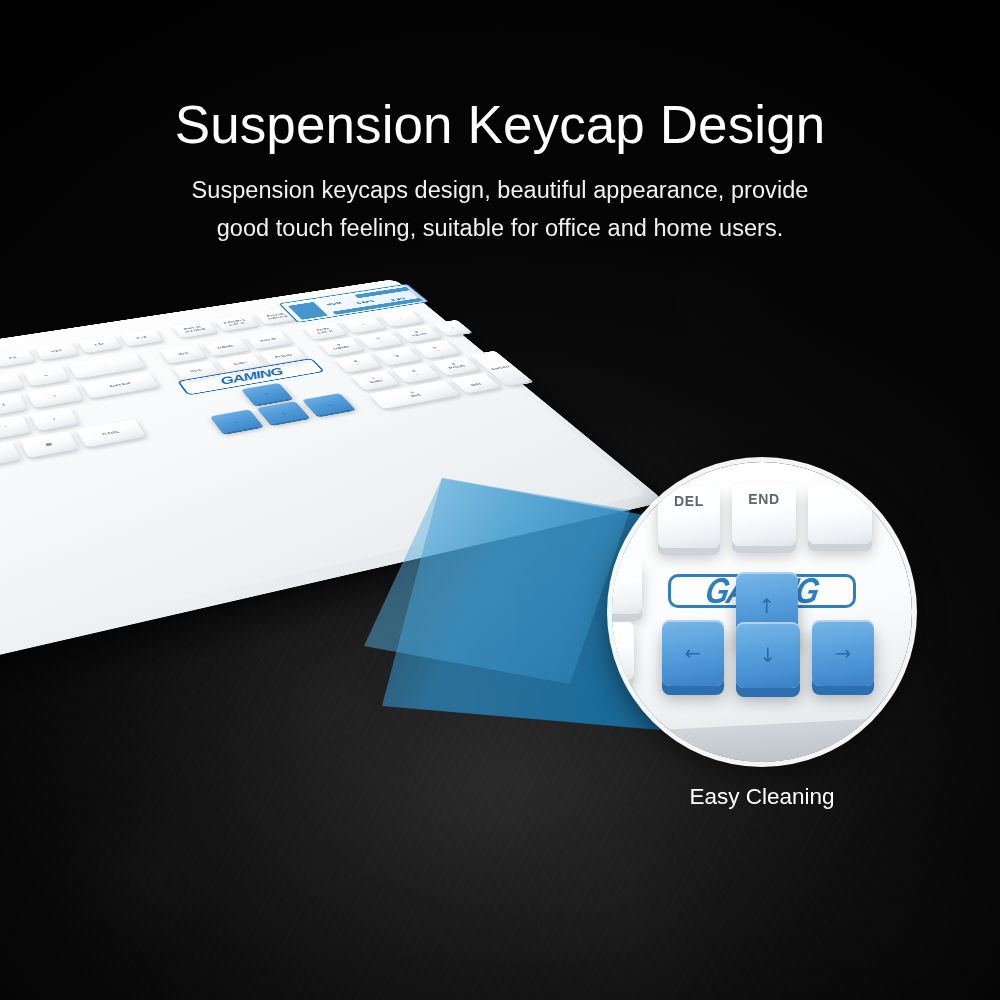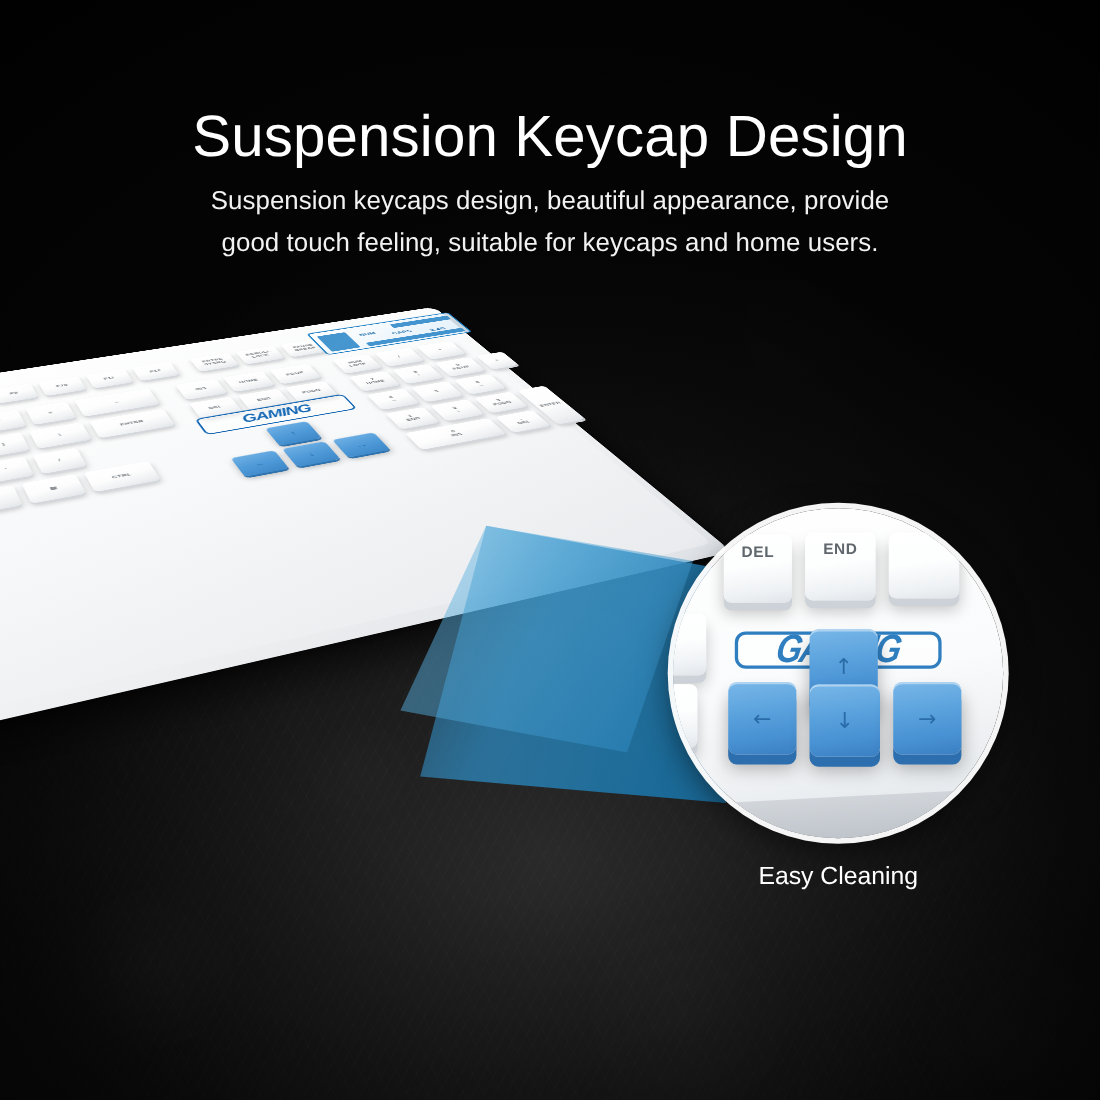--- a/index.html
+++ b/index.html
@@ -33,21 +33,21 @@
       radial-gradient(circle 80px  at 8% 56%, rgba(255,255,255,.020), transparent 70%),
       radial-gradient(circle 100px at 72% 30%, rgba(255,255,255,.014), transparent 72%);
   }
   .bg-vig { position:absolute; inset:0;
     background: radial-gradient(ellipse 78% 72% at 50% 60%, transparent 30%, rgba(0,0,0,.55) 88%, rgba(0,0,0,.8) 100%); }
 
   
   .head-wrap { position:absolute; top:96px; left:0; width:1000px; text-align:center; z-index:40; }
   .headline { font-size:53px; font-weight:400; color:#ffffff; letter-spacing:.1px;
               line-height:1.08; font-family:"Liberation Sans", sans-serif; }
-  .sub { margin-top:10px; font-size:23.5px; color:#f2f2f2; font-weight:400;
+  .sub { margin-top:18px; font-size:23.5px; color:#f2f2f2; font-weight:400;
          line-height:1.62; letter-spacing:.05px; }
 
   
   #kb-scene { position:absolute; left:-215px; top:170px; width:840px; height:640px;
               z-index:10; perspective:1250px; }
   #kb-plate { position:absolute; left:0; top:0; width:780px; height:530px;
               transform-style:preserve-3d;
               transform: rotateX(56deg) rotateZ(-21deg) rotateY(1deg) scale(1.0);
               transform-origin: 50% 50%; }
 
@@ -128,21 +128,21 @@
 
   <div class="bg-base"></div>
   <div class="bg-scratch"></div>
   <div class="bg-mottle"></div>
   <div class="bg-vig"></div>
 
   <div class="head-wrap">
     <div class="headline">Suspension Keycap Design</div>
     <div class="sub">
       <div>Suspension keycaps design, beautiful appearance, provide</div>
-      <div>good touch feeling, suitable for keycaps and home users.</div>
+      <div>good touch feeling, suitable for office and home users.</div>
     </div>
   </div>
 
   <div id="kb-scene">
     <div id="kb-plate">
       <div class="kb-body"></div>
       <div class="kb-deck"></div>
 
       <div class="key xs" style="left:256px; top:34px; width:42px; height:32px;">
           <span>F9</span>

